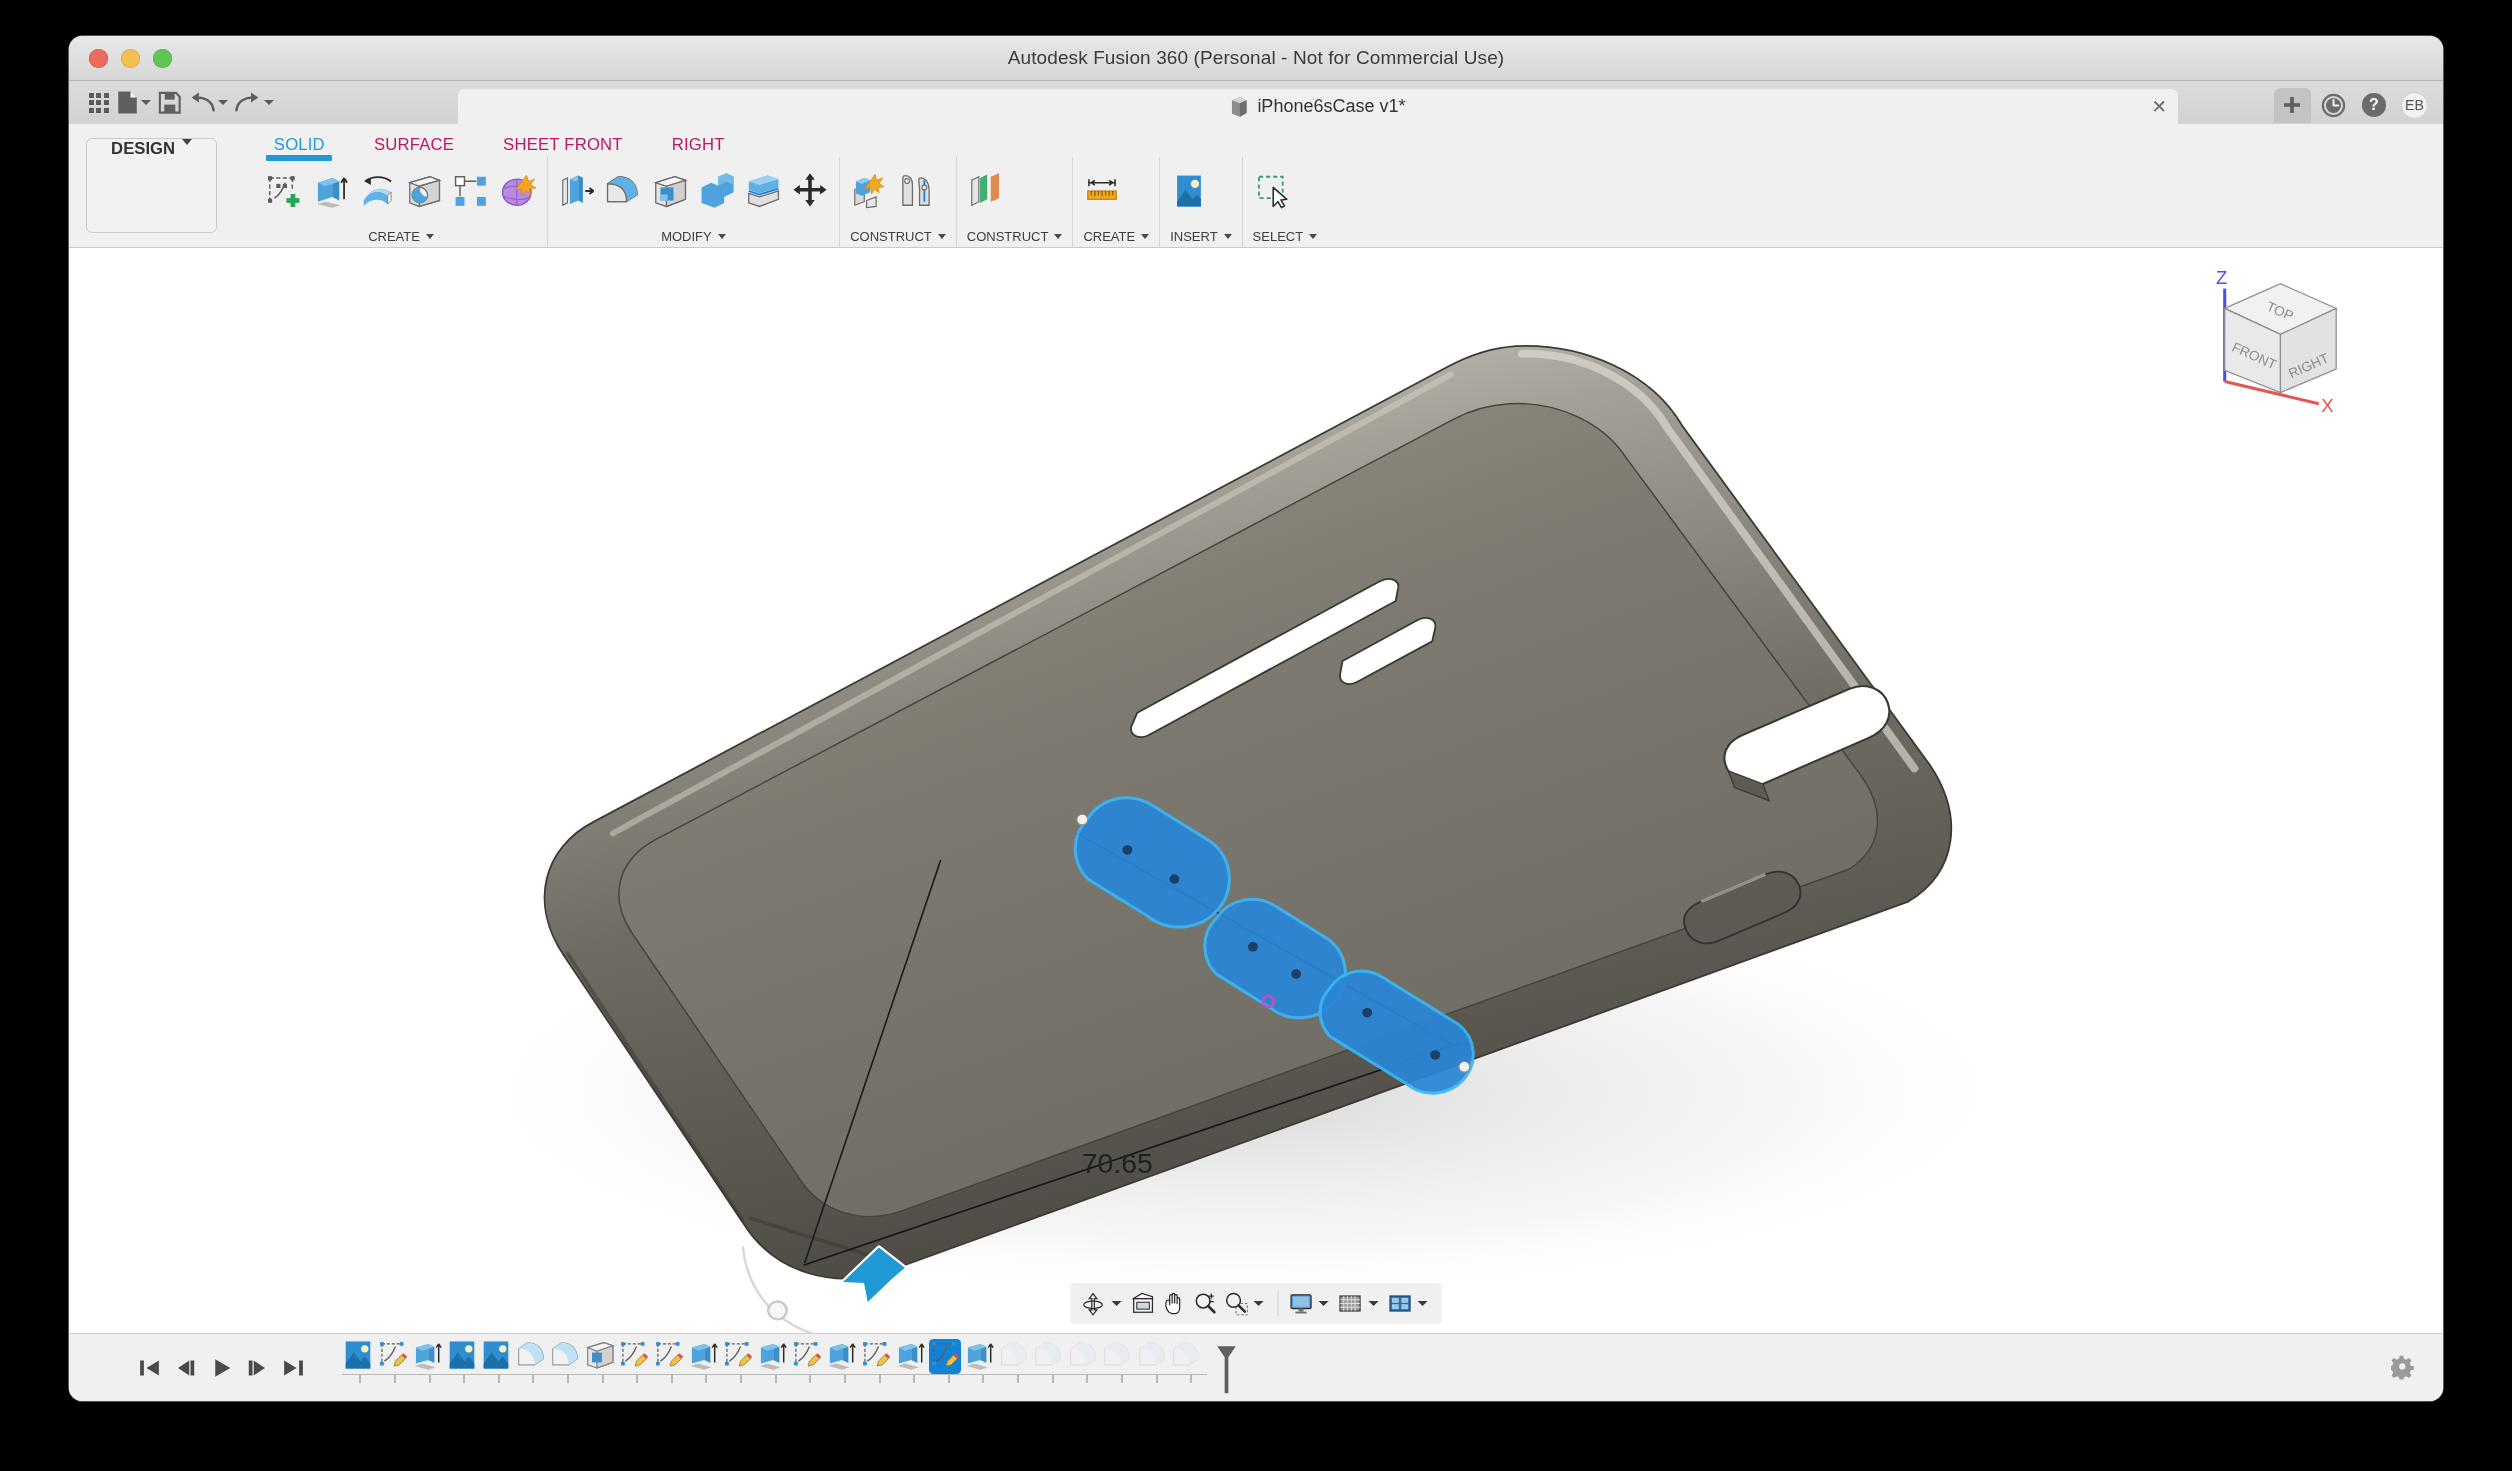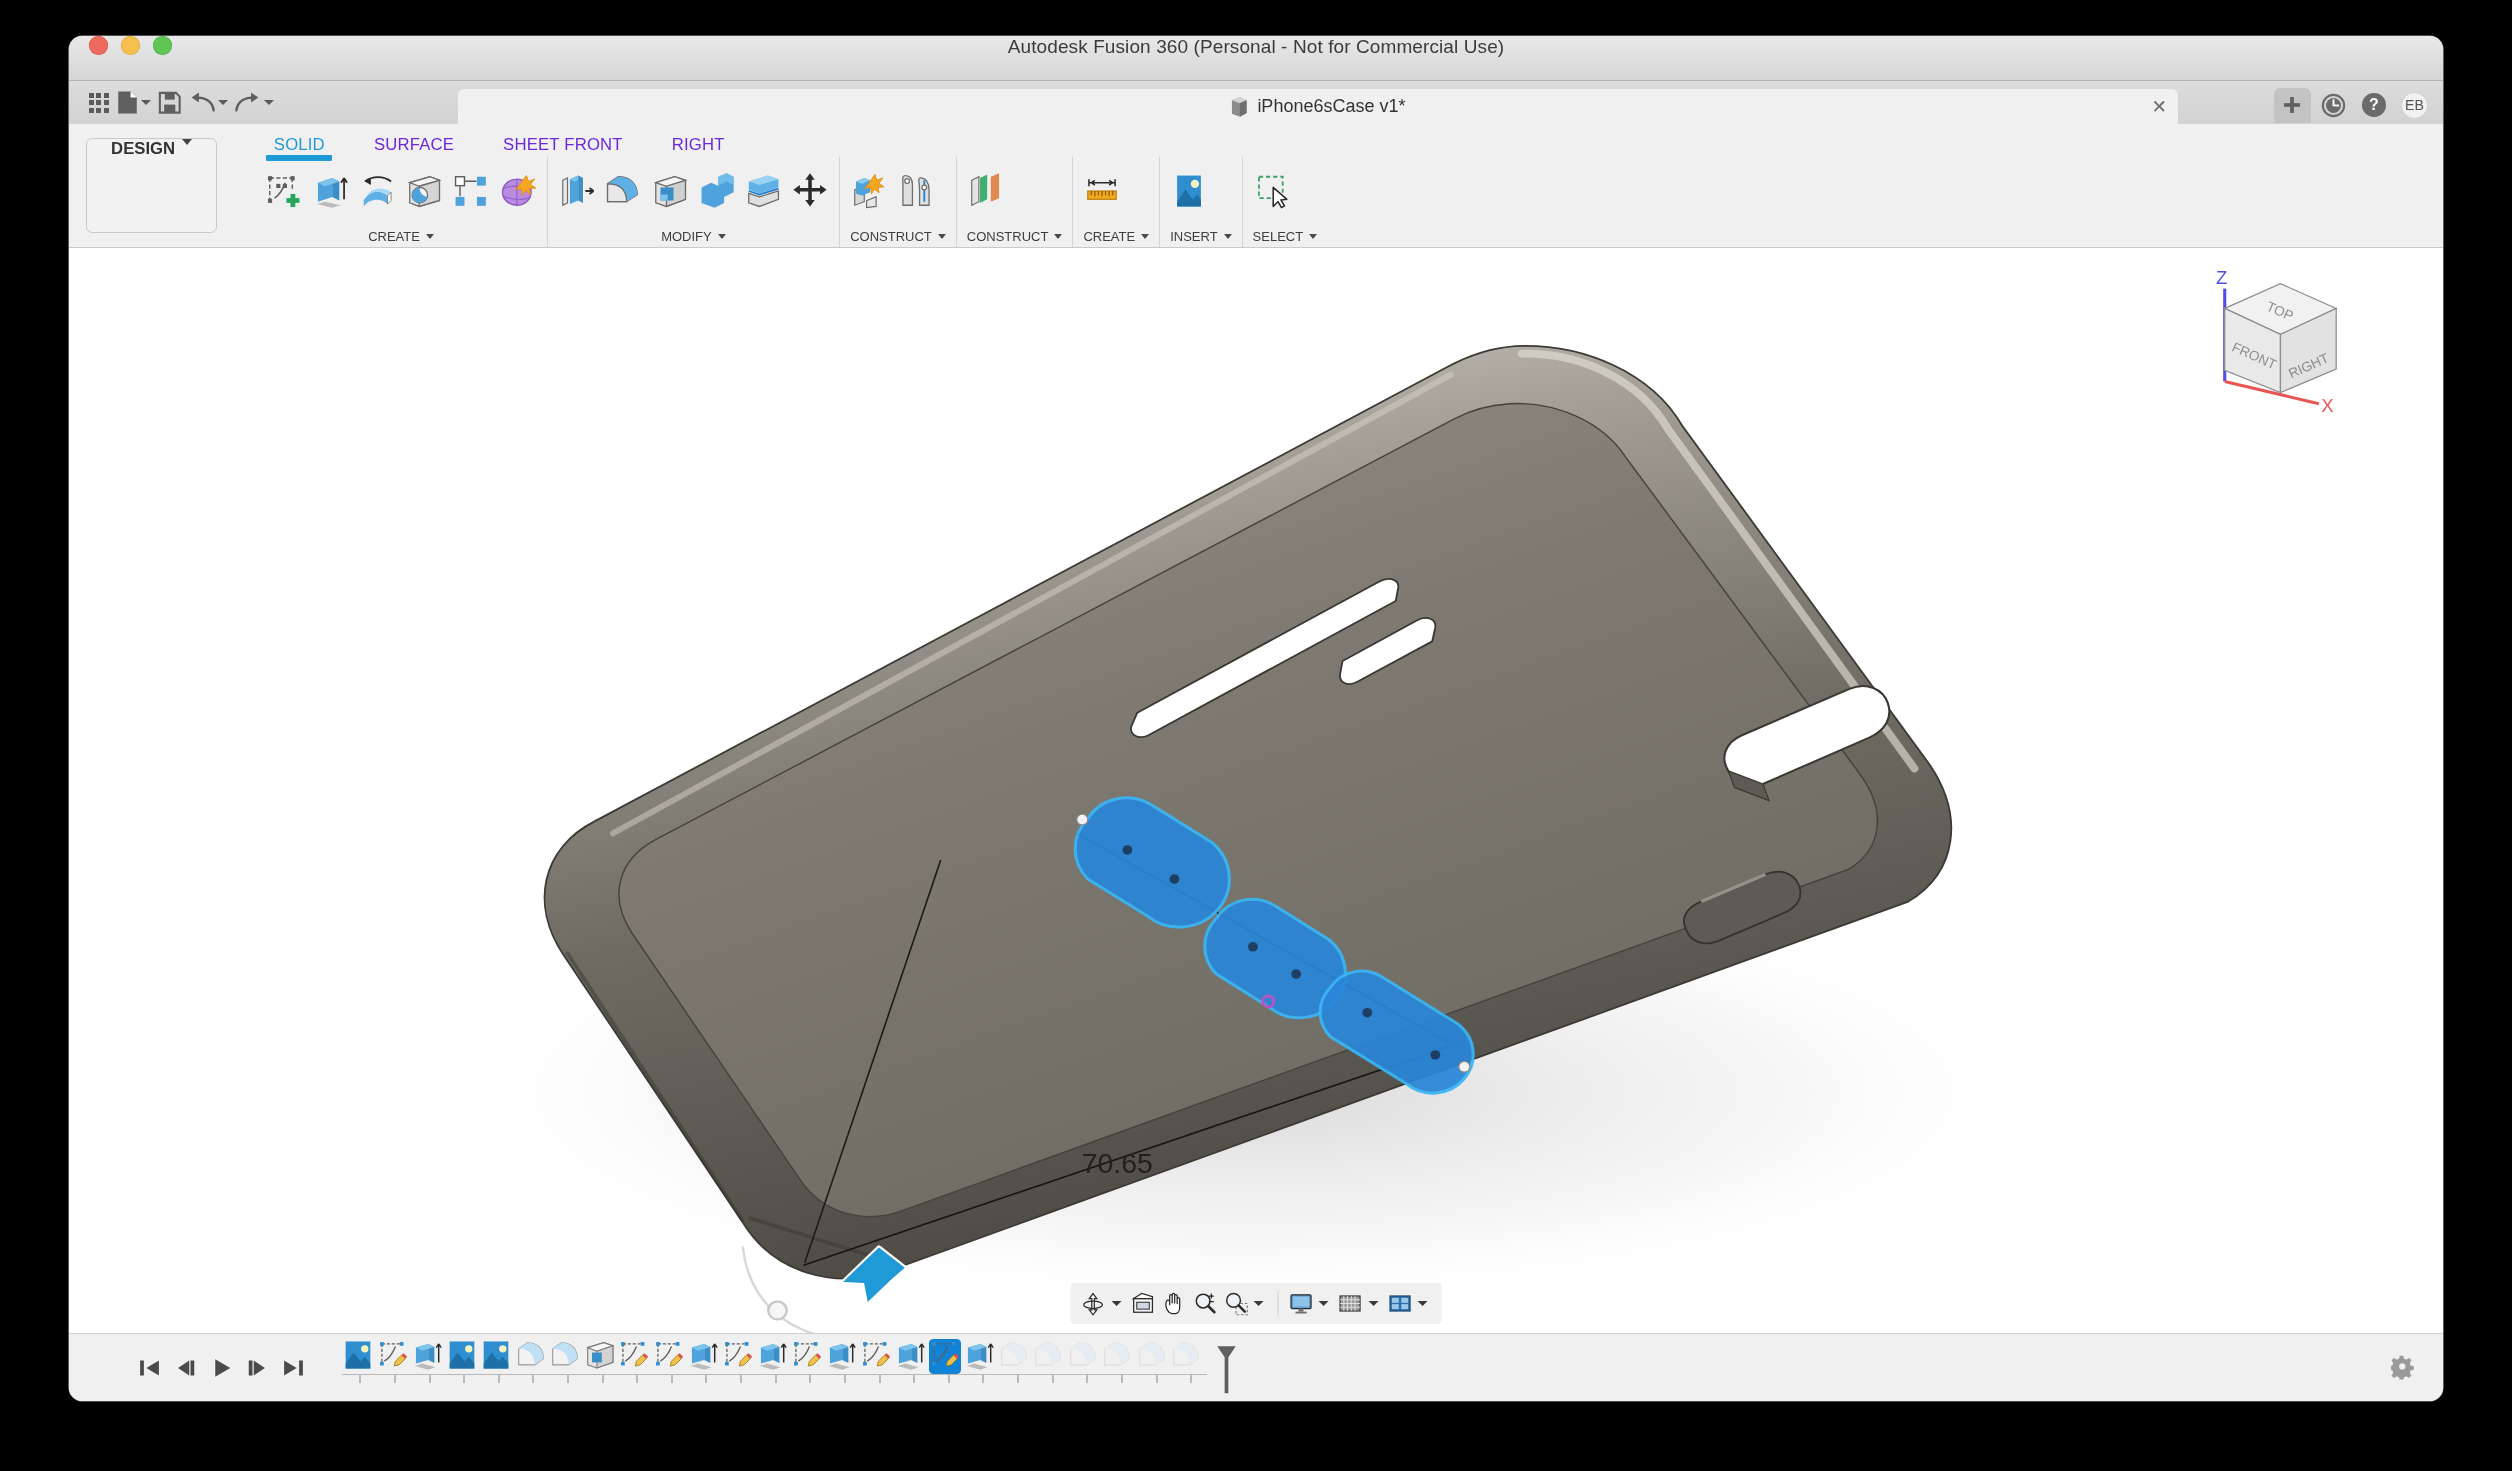--- a/index.html
+++ b/index.html
@@ -20,21 +20,21 @@
     display: flex; flex-direction: column;
   }
 
   
   #titlebar {
     height: 45px;
     flex: 0 0 45px;
     background: linear-gradient(to bottom, #e8e8e8 0%, #d6d6d6 100%);
     border-bottom: 0.6px solid #b4b4b4;
     position: relative;
-    display: flex; 
+    display: flex; align-items: center;
   }
   .traffic { display: flex; gap: 13px; margin-left: 20px; }
   .tl { width: 19px; height: 19px; border-radius: 50%; }
   .tl-red { background: #ed6a5f; box-shadow: inset 0 0 0 0.6px #d8564d; }
   .tl-yellow { background: #f5bf4f; box-shadow: inset 0 0 0 0.6px #dda73d; }
   .tl-green { background: #61c555; box-shadow: inset 0 0 0 0.6px #4fae46; }
   #app-title {
     position: absolute; left: 0; right: 0; text-align: center;
     font-size: 19px; color: #3b3b3b; letter-spacing: 0.1px;
   }
@@ -97,21 +97,21 @@
     background: #f2f2f2;
     display: flex; justify-content: center;
     gap: 7.4px; cursor: pointer;
   }
   #design-label { font-size: 16.7px; font-weight: bold; color: #333; }
   .caret-sm { width:0;height:0;border-left:5px solid transparent;border-right:5px solid transparent;border-top:6.2px solid #444;}
 
   #ribbon-right { flex: 1; display: flex; flex-direction: column; }
   #ribbon-tabs { height: 33px; display: flex; align-items: flex-end; padding-left: 38px; gap: 12px; }
   .rtab {
-    font-size: 16.7px; color: #6d28d9; padding: 0 18.5px 2.5px 18.5px;
+    font-size: 16.7px; color: #be185d; padding: 0 18.5px 2.5px 18.5px;
     cursor: pointer; position: relative; letter-spacing: 0.2px;
   }
   .rtab.active { color: #1f9ad6; }
   .rtab.active::after {
     content: ""; position: absolute; left: 11px; right: 11px; bottom: -3.7px;
     height: 5.6px; background: #1f9ad6; border-radius: 1.2px;
   }
   #panels { flex: 1; display: flex; align-items: stretch; padding-left: 38px; }
   .panel { display: flex; flex-direction: column; position: relative; padding: 0 10px; }
   .panel + .panel { border-left: 0.6px solid #d4d4d4; }

